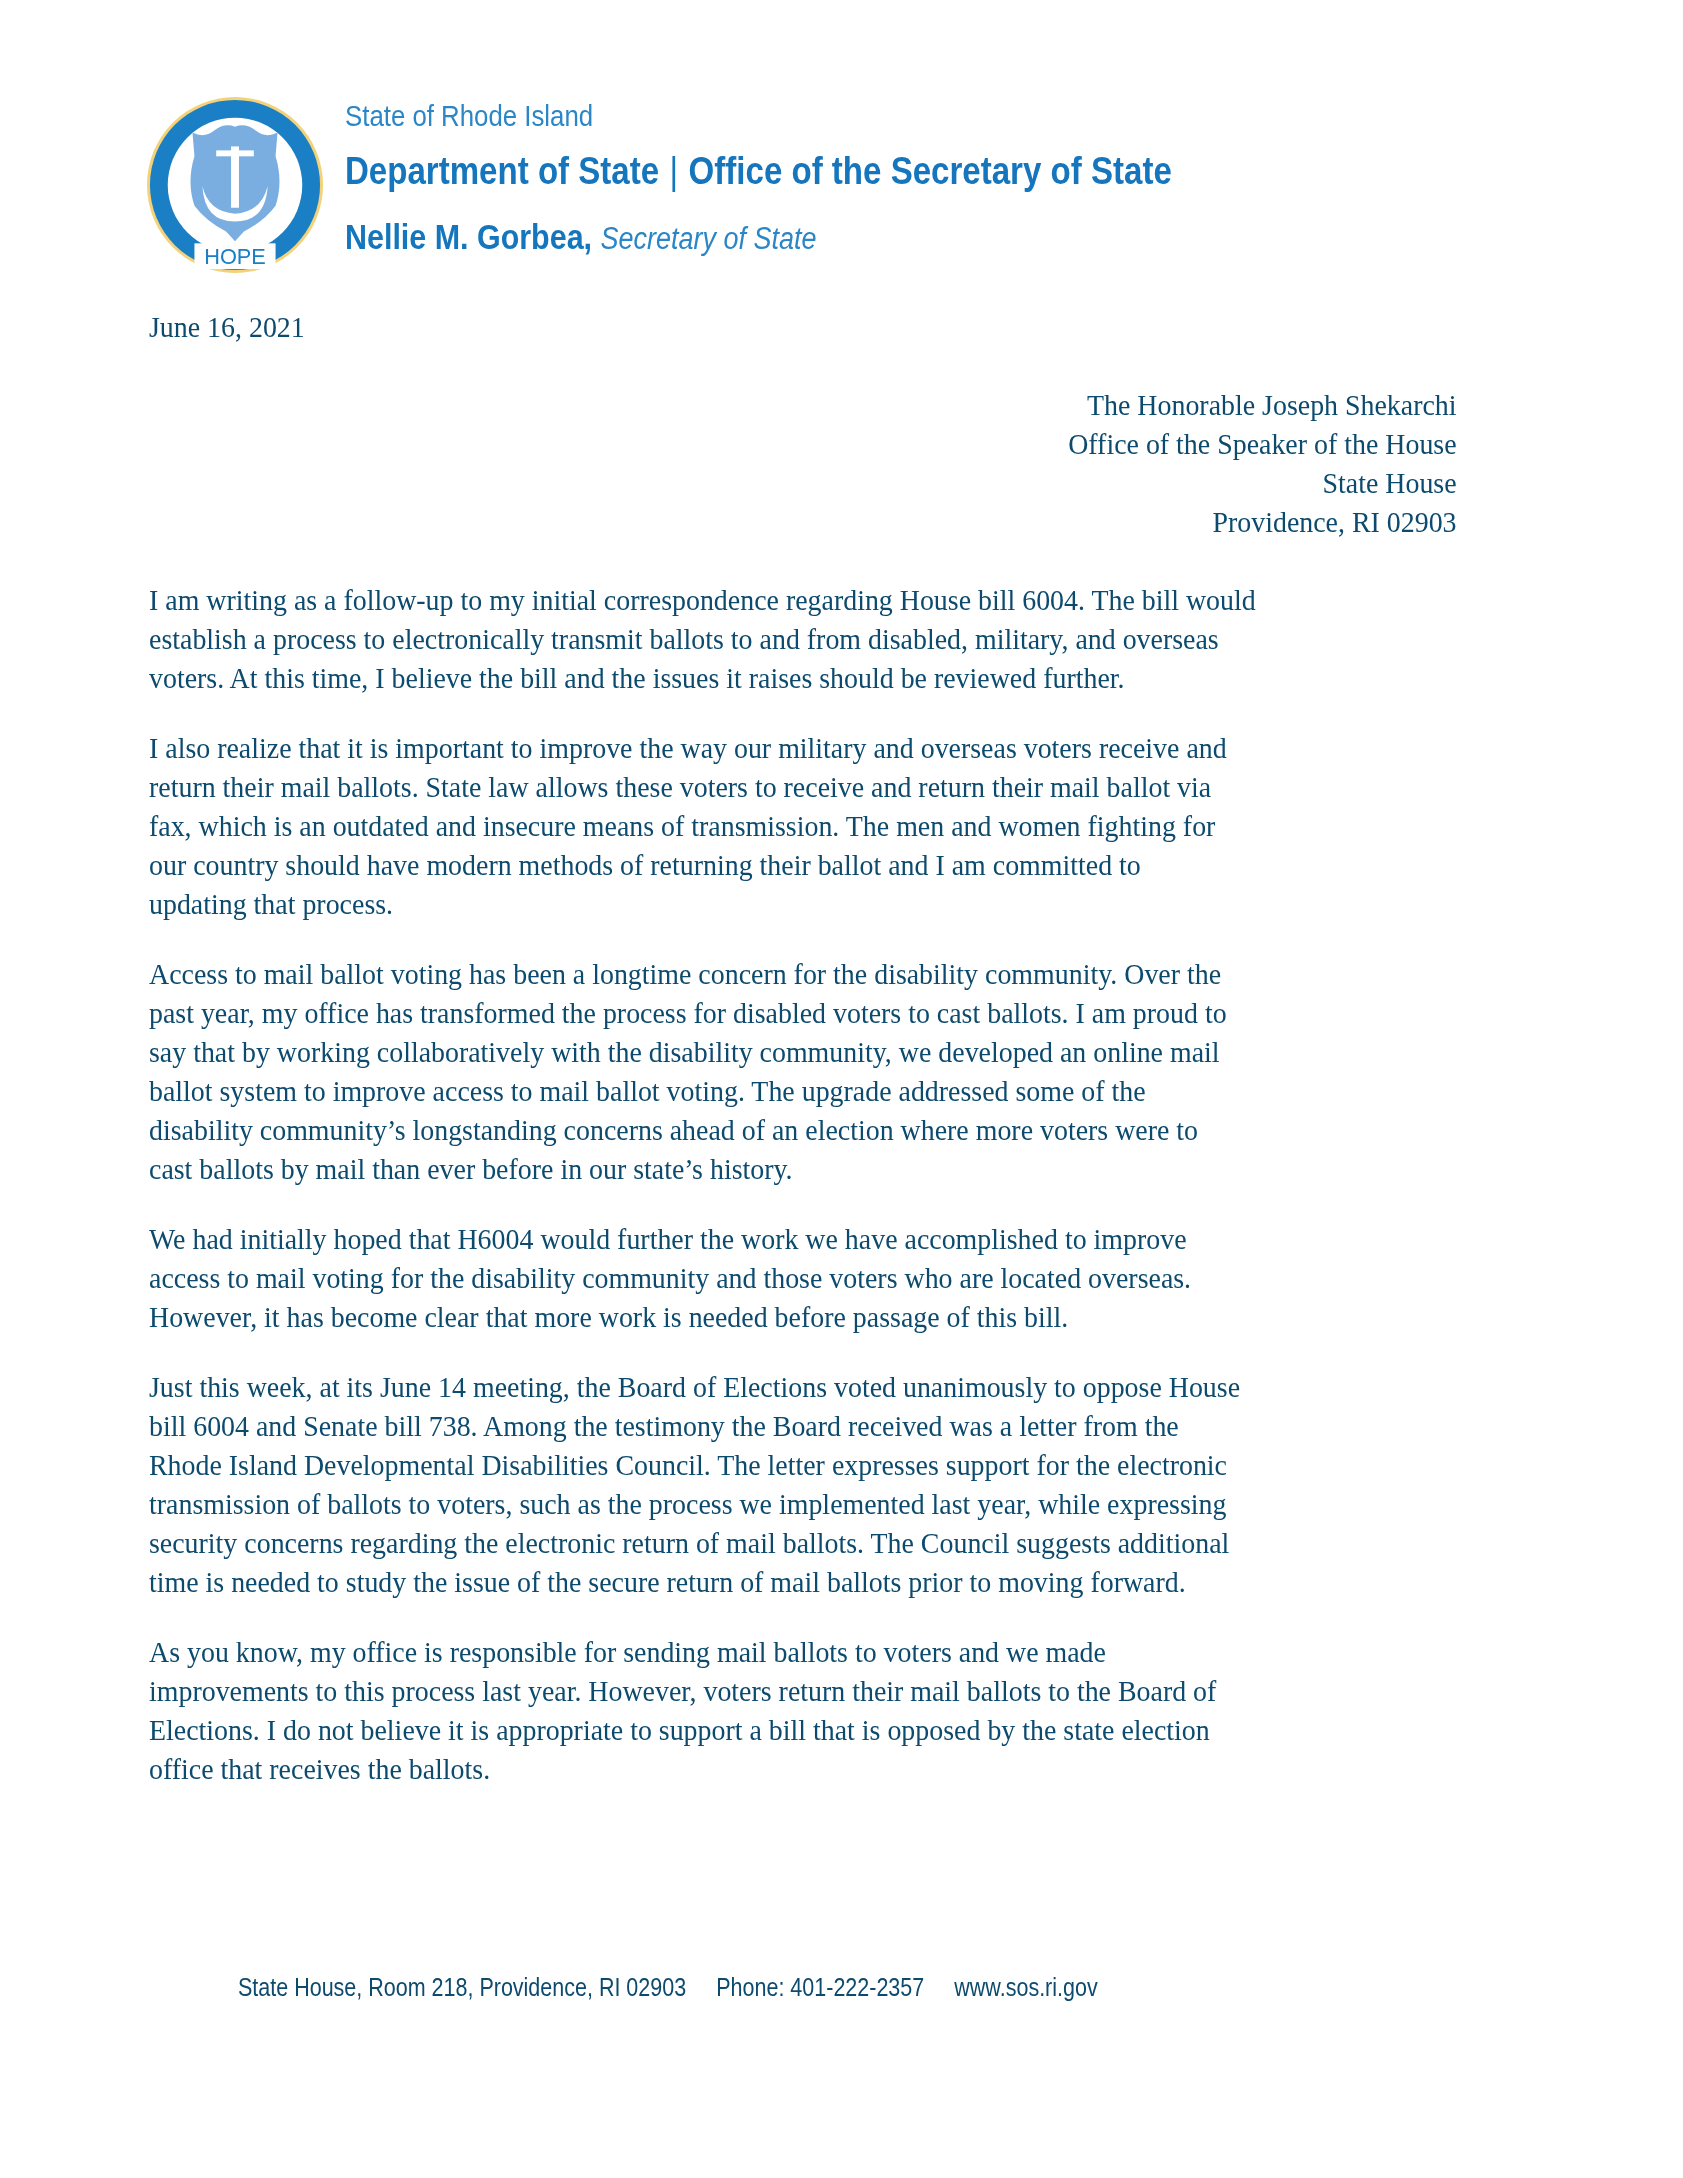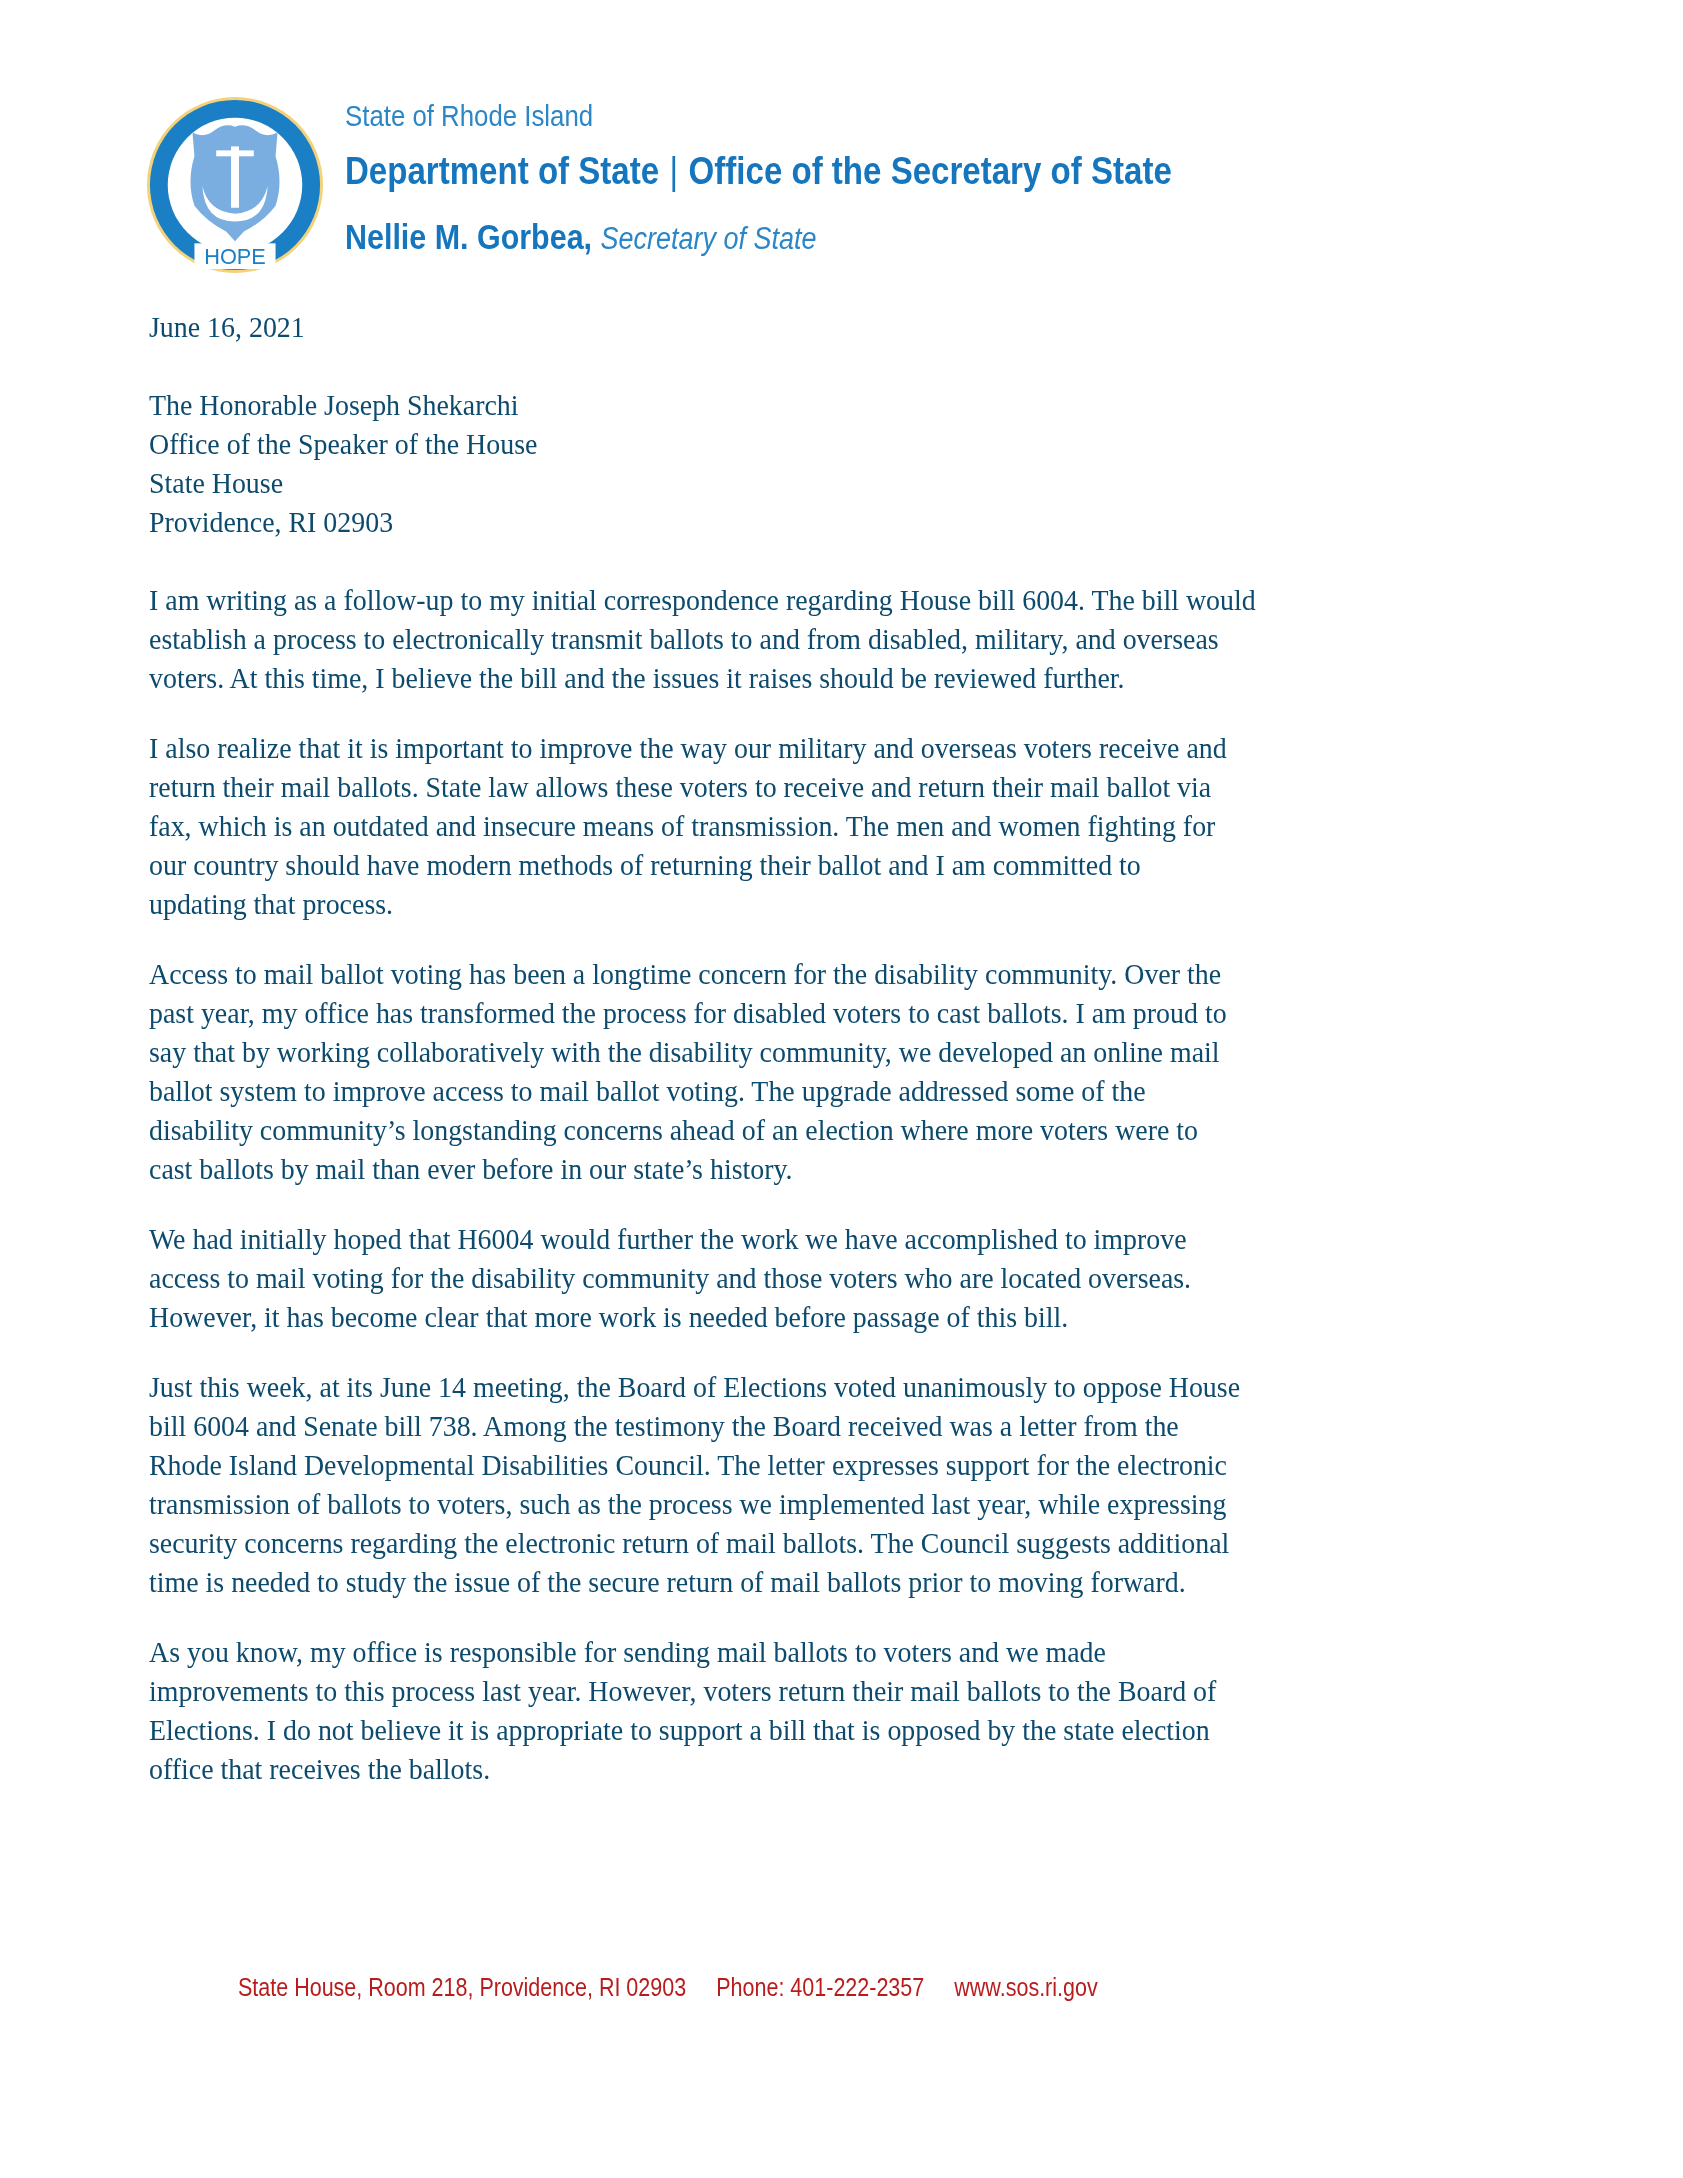--- a/index.html
+++ b/index.html
@@ -12,27 +12,27 @@
   .lh-state { top: 99px; font-size: 30px; transform: scaleX(0.86); transform-origin: left top; color: #2a86c6; }
   .lh-dept { top: 150px; font-size: 38px; font-weight: bold; transform: scaleX(0.87); transform-origin: left top; color: #1576bd; }
   .lh-dept .sep { font-weight: normal; margin: 0 12px; }
   .lh-name { top: 217px; font-size: 35px; font-weight: bold; transform: scaleX(0.87); transform-origin: left top; color: #1576bd; }
   .lh-name .title { font-weight: normal; font-style: italic; font-size: 31px; color: #2a86c6; }
 
   
   .body { position: absolute; left: 149px; top: 307px; width: 1406px;
           font-family: "Liberation Serif", serif; font-size: 30px; line-height: 39px; color: #0c4a6e; }
   .body .line { display: block; white-space: nowrap; transform: scaleX(0.93); transform-origin: left top; height: 39px; }
-  .addr { margin-top: 39px; }
+  .addr { margin-top: 39px; text-align: right; }
   .para { margin-top: 39px; }
   .para + .para { margin-top: 31px; }
 
   
   .footer { position: absolute; left: 0; width: 1335px; top: 1973px; text-align: center;
-            font-family: "Liberation Sans", sans-serif; font-size: 25px; color: #b91c1c; white-space: nowrap; }
+            font-family: "Liberation Sans", sans-serif; font-size: 25px; color: #0c4a6e; white-space: nowrap; }
   .footer .inner { display: inline-block; transform: scaleX(0.86); transform-origin: center top; }
   .footer .seg { margin: 0 14px; }
 </style>
 </head>
 <body>
 
 <div class="page">
 
   <svg class="logo" viewBox="0 0 182 182">
     <g>

